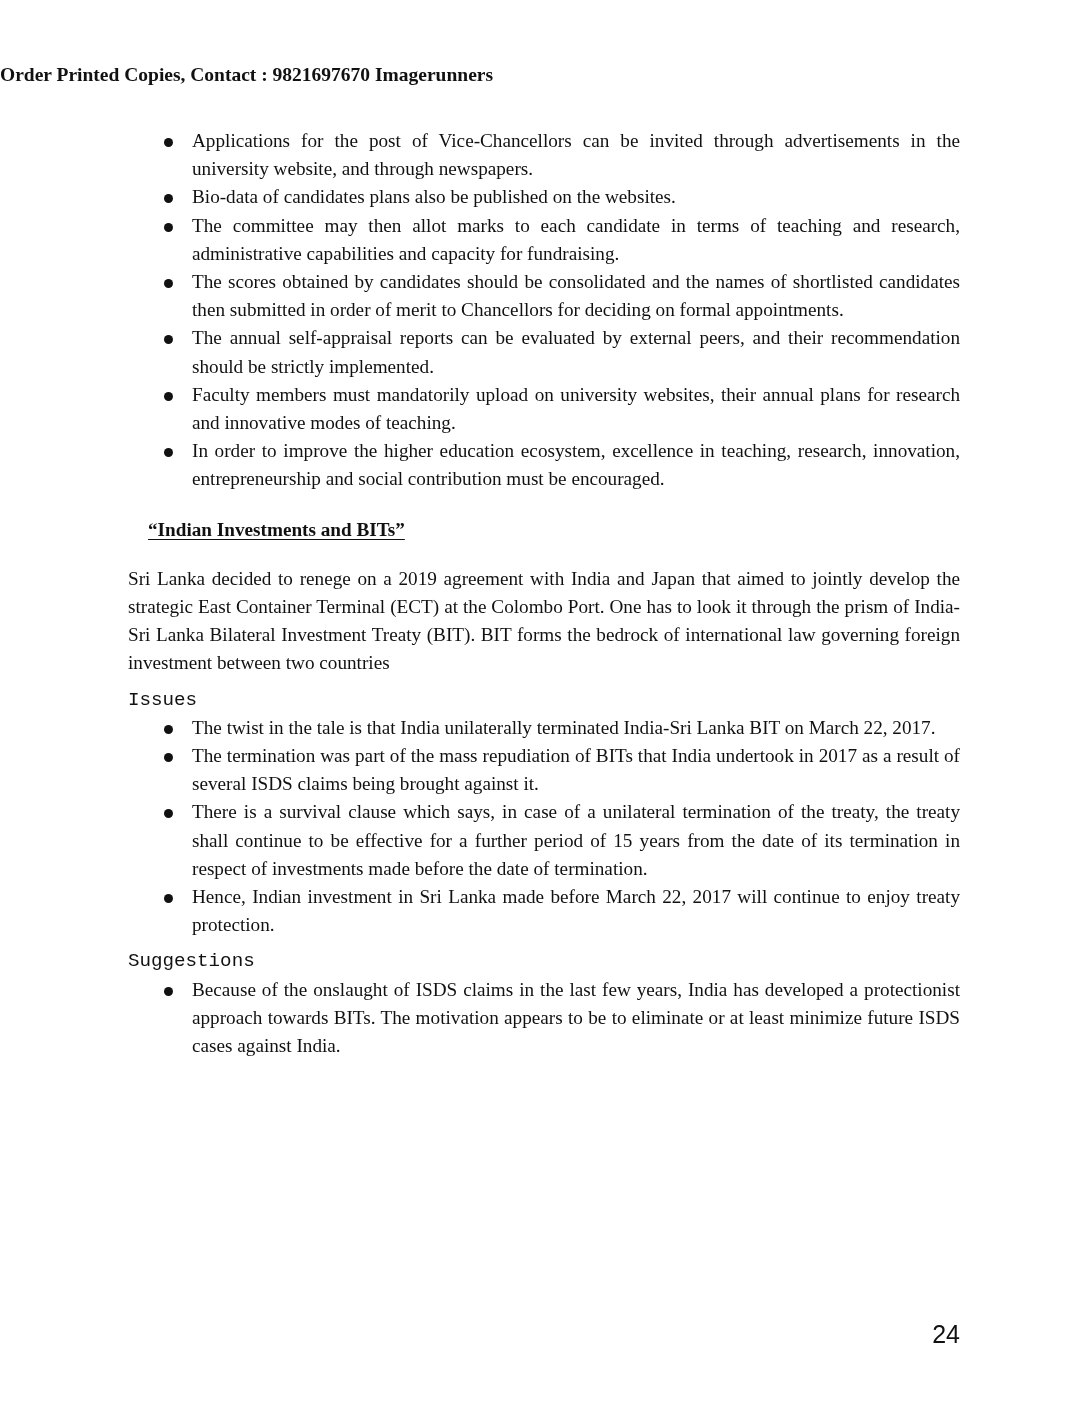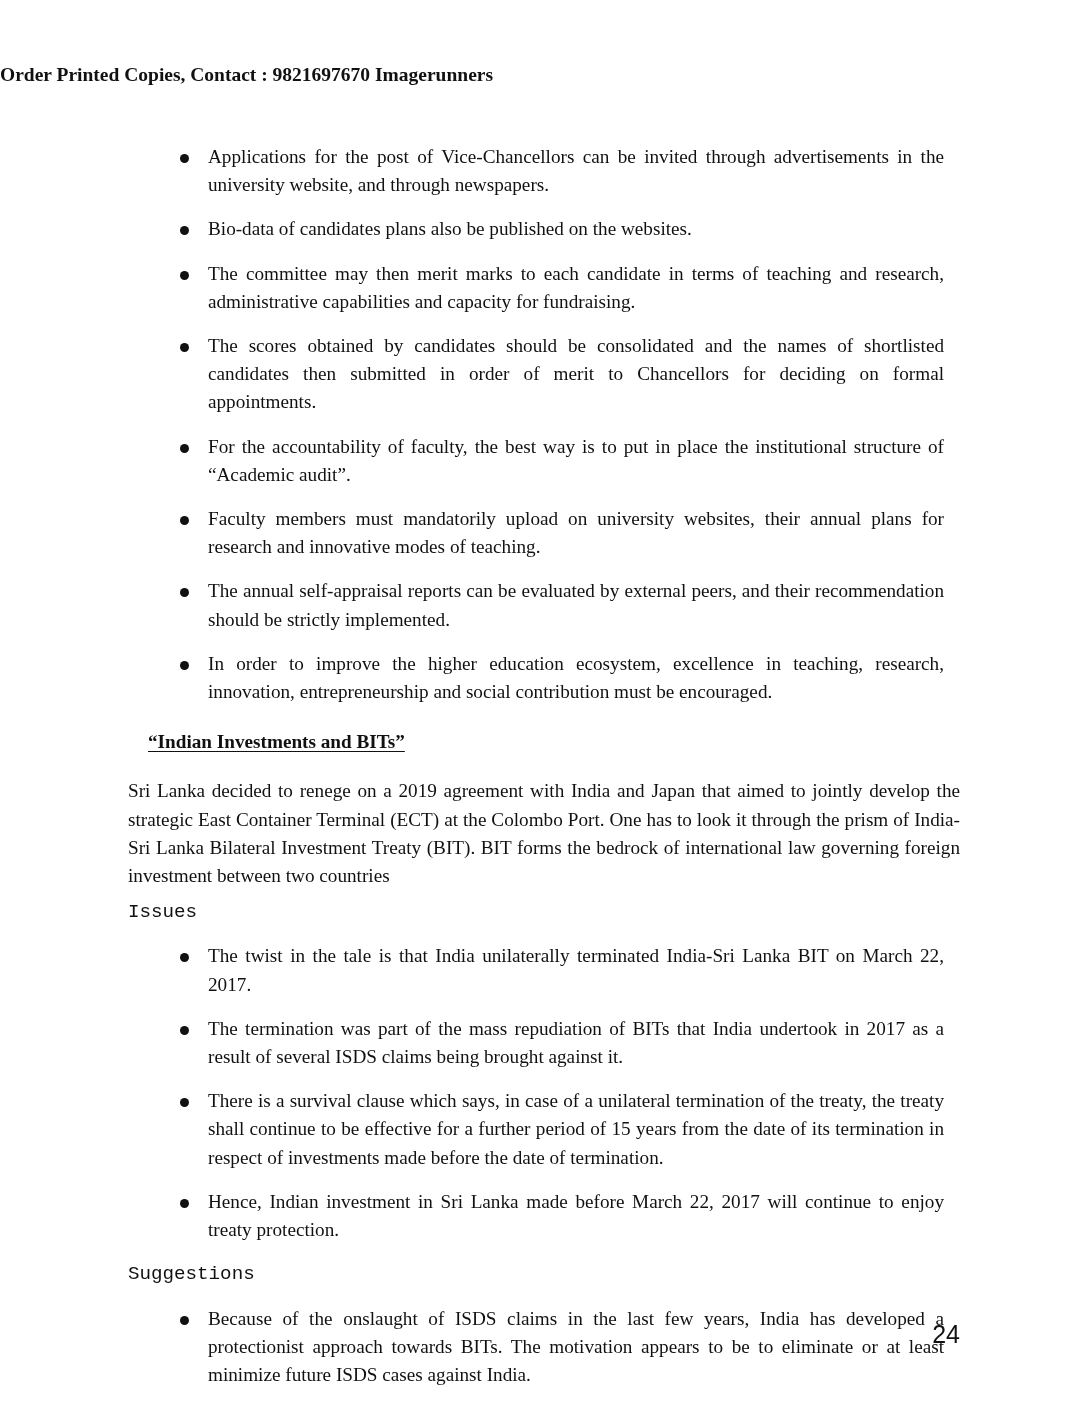--- a/index.html
+++ b/index.html
@@ -34,21 +34,21 @@
       line-height: 28.2px;
     }
     ul.bullets {
       list-style: none;
       margin: 0;
       padding: 0 0 0 64px;
     }
     ul.bullets li {
       position: relative;
       text-align: justify;
-      margin: 16px;
+      margin: 0;
     }
     ul.bullets li .dot {
       position: absolute;
       left: -28px;
       top: 11px;
       width: 9px;
       height: 9px;
       background: #111;
       border-radius: 50%;
     }
@@ -95,37 +95,33 @@
     <li>
         <span class="dot"></span>
         <span class="txt">Applications for the post of Vice-Chancellors can be invited through advertisements in the university website, and through newspapers.</span>
       </li>
     <li>
         <span class="dot"></span>
         <span class="txt">Bio-data of candidates plans also be published on the websites.</span>
       </li>
     <li>
         <span class="dot"></span>
-        <span class="txt">The committee may then merit marks to each candidate in terms of teaching and research, administrative capabilities and capacity for fundraising.</span>
+        <span class="txt">The committee may then allot marks to each candidate in terms of teaching and research, administrative capabilities and capacity for fundraising.</span>
       </li>
     <li>
         <span class="dot"></span>
         <span class="txt">The scores obtained by candidates should be consolidated and the names of shortlisted candidates then submitted in order of merit to Chancellors for deciding on formal appointments.</span>
       </li>
     <li>
         <span class="dot"></span>
-        <span class="txt">For the accountability of faculty, the best way is to put in place the institutional structure of “Academic audit”.</span>
+        <span class="txt">The annual self-appraisal reports can be evaluated by external peers, and their recommendation should be strictly implemented.</span>
       </li>
     <li>
         <span class="dot"></span>
         <span class="txt">Faculty members must mandatorily upload on university websites, their annual plans for research and innovative modes of teaching.</span>
-      </li>
-    <li>
-        <span class="dot"></span>
-        <span class="txt">The annual self-appraisal reports can be evaluated by external peers, and their recommendation should be strictly implemented.</span>
       </li>
     <li>
         <span class="dot"></span>
         <span class="txt">In order to improve the higher education ecosystem, excellence in teaching, research, innovation, entrepreneurship and social contribution must be encouraged.</span>
       </li>
   </ul>
 
   <div class="section-title">“Indian Investments and BITs”</div>
 
   <div class="para">Sri Lanka decided to renege on a 2019 agreement with India and Japan that aimed to jointly develop the strategic East Container Terminal (ECT) at the Colombo Port. One has to look it through the prism of India-Sri Lanka Bilateral Investment Treaty (BIT). BIT forms the bedrock of international law governing foreign investment between two countries</div>

